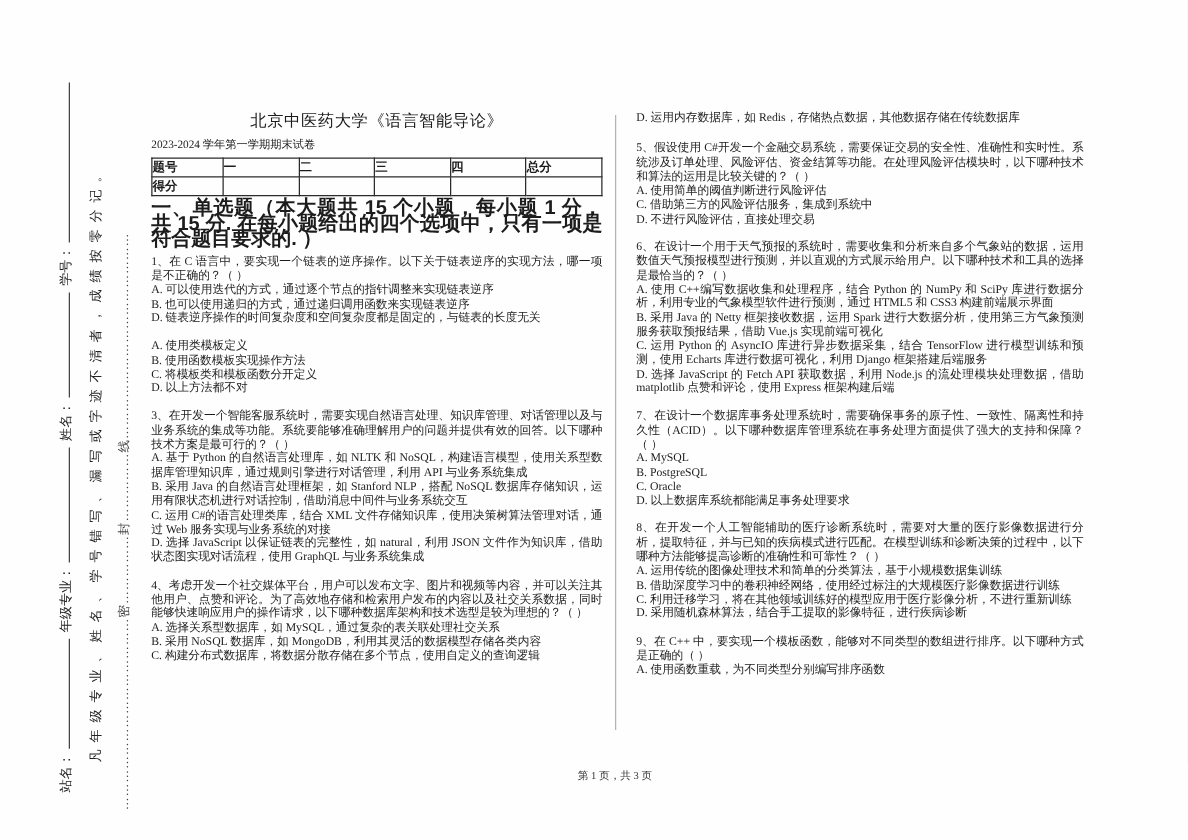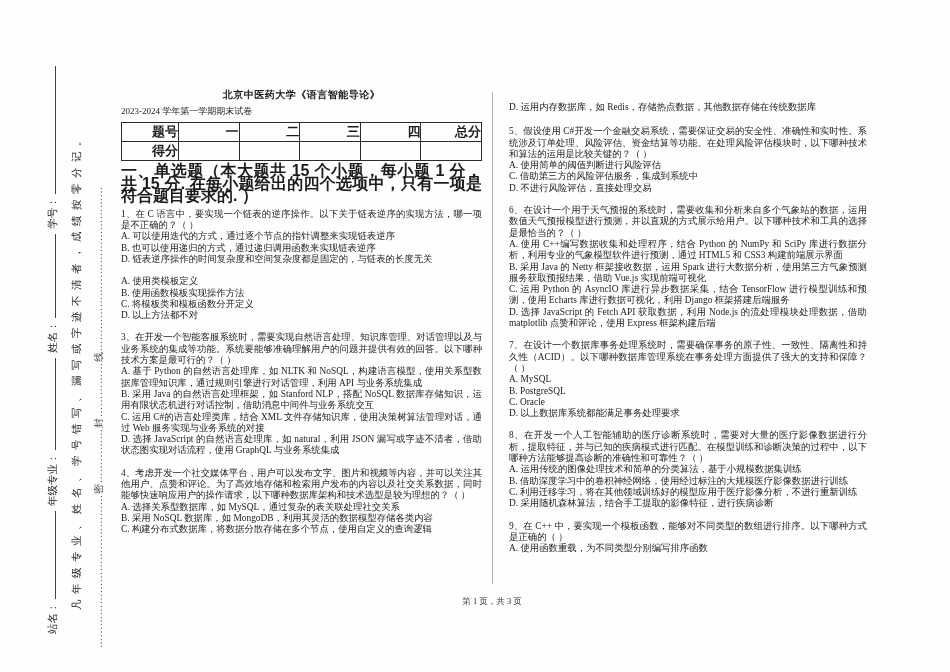--- a/index.html
+++ b/index.html
@@ -24,42 +24,42 @@
   .seal-line { font-size:10px; letter-spacing:1px; color:#444; }
 
   
   .col-left  { position:absolute; left:121px; top:88px;  width:361px; }
   .col-right { position:absolute; left:509px; top:90px;  width:358px; }
   .divider   { position:absolute; left:492px; top:92px; width:1px; height:492px; background:#b3b3b3; }
 
   .title {
     margin:0 0 3px; text-align:center;
     font-family:"Liberation Sans","DejaVu Sans",sans-serif;
-    font-weight:bold; font-size:10px; letter-spacing:0.5px;
+    font-weight:normal; font-size:13px; letter-spacing:0.5px;
   }
   .subtitle { margin:0 0 4px; text-align:left; font-size:9px; }
 
   table.score { width:100%; border-collapse:collapse; table-layout:fixed; margin-bottom:4px; }
   table.score td {
-    border:1px solid #2b2b2b; height:14px; padding:0; text-align:right;
+    border:1px solid #2b2b2b; height:14px; padding:0; text-align:left;
     font-family:"Liberation Sans","DejaVu Sans",sans-serif;
-    font-weight:bold; font-size:13px;
+    font-weight:bold; font-size:10px;
   }
 
   .sec-heading {
     margin:2px 0 6px; font-family:"Liberation Sans","DejaVu Sans",sans-serif;
     font-weight:bold; font-size:16px; line-height:12.6px; text-align:justify;
   }
 
   .q { margin-bottom:11px; }
   .q p { margin:0; font-size:9.4px; line-height:11.3px; text-align:justify; }
-  .q.single { margin-bottom:13px;margin-top:12px; }
+  .q.single { margin-bottom:13px; }
 
   .footer {
-    position:absolute; left:0; top:596px; width:100%;
+    position:absolute; left:0; top:615px; width:100%;
     text-align:center; font-size:8.5px; color:#333;
   }
   .footer span { padding-left:34px; }
 </style>
 </head>
 <body>
 
 <div class="page">
 
   <div class="vrot fields-line" style="left:46px; top:634px;">
@@ -121,21 +121,21 @@
       <p>B. 使用函数模板实现操作方法</p>
       <p>C. 将模板类和模板函数分开定义</p>
       <p>D. 以上方法都不对</p>
     </div>
 
     <div class="q">
       <p>3、在开发一个智能客服系统时，需要实现自然语言处理、知识库管理、对话管理以及与业务系统的集成等功能。系统要能够准确理解用户的问题并提供有效的回答。以下哪种技术方案是最可行的？（ ）</p>
       <p>A. 基于 Python 的自然语言处理库，如 NLTK 和 NoSQL，构建语言模型，使用关系型数据库管理知识库，通过规则引擎进行对话管理，利用 API 与业务系统集成</p>
       <p>B. 采用 Java 的自然语言处理框架，如 Stanford NLP，搭配 NoSQL 数据库存储知识，运用有限状态机进行对话控制，借助消息中间件与业务系统交互</p>
       <p>C. 运用 C#的语言处理类库，结合 XML 文件存储知识库，使用决策树算法管理对话，通过 Web 服务实现与业务系统的对接</p>
-      <p>D. 选择 JavaScript 的自然语言处理库，如 natural，利用 JSON 漏写或字迹不清者，借助状态图实现对话流程，使用 GraphQL 与业务系统集成</p>
+      <p>D. 选择 JavaScript 以保证链表的完整性，如 natural，利用 JSON 文件作为知识库，借助状态图实现对话流程，使用 GraphQL 与业务系统集成</p>
     </div>
 
     <div class="q">
       <p>4、考虑开发一个社交媒体平台，用户可以发布文字、图片和视频等内容，并可以关注其他用户、点赞和评论。为了高效地存储和检索用户发布的内容以及社交关系数据，同时能够快速响应用户的操作请求，以下哪种数据库架构和技术选型是较为理想的？（ ）</p>
       <p>A. 选择关系型数据库，如 MySQL，通过复杂的表关联处理社交关系</p>
       <p>B. 采用 NoSQL 数据库，如 MongoDB，利用其灵活的数据模型存储各类内容</p>
       <p>C. 构建分布式数据库，将数据分散存储在多个节点，使用自定义的查询逻辑</p>
     </div>
 
   </div>

